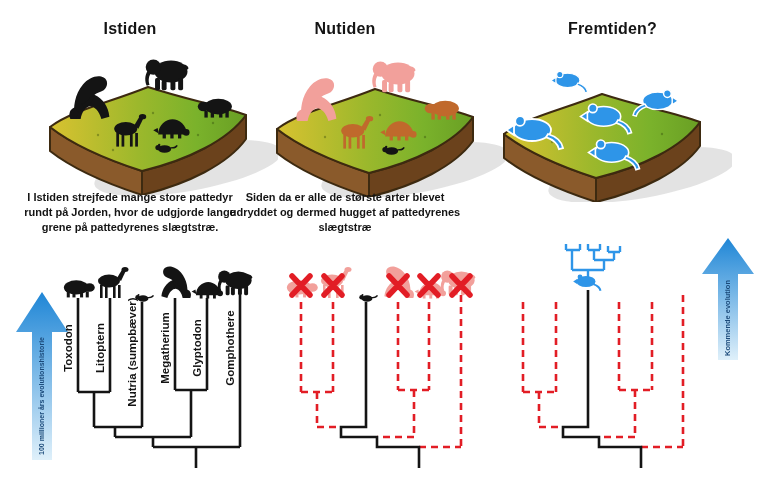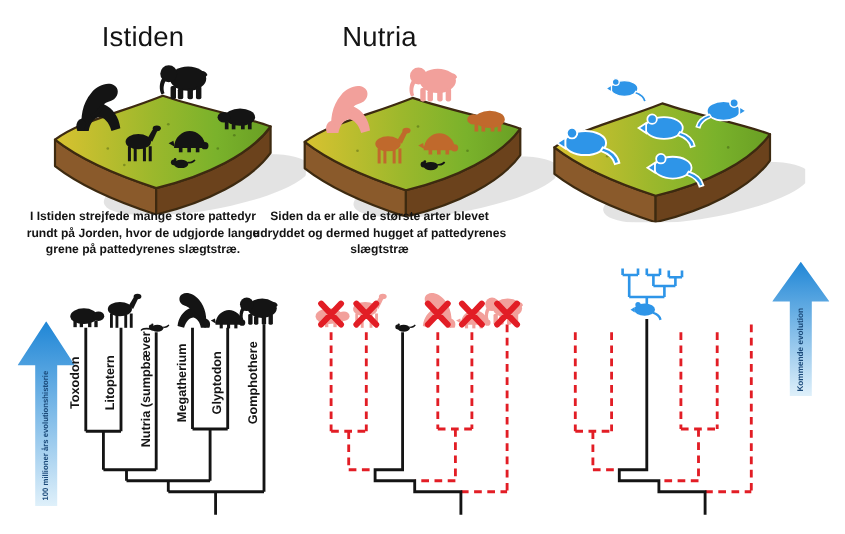--- a/index.html
+++ b/index.html
@@ -1,19 +1,19 @@
 <!DOCTYPE html>
 <html><head>
 <meta charset="utf-8">
 <style>
   html,body{margin:0;padding:0;background:#fff;}
   #fig{position:relative;width:768px;height:485px;background:#fff;overflow:hidden;
        font-family:"Liberation Sans",sans-serif;color:#141414;}
   .abs{position:absolute;}
-  .title{font-size:25px;font-weight:400;text-align:center;letter-spacing:.2px;}
+  .title{font-size:16px;font-weight:700;text-align:center;letter-spacing:.2px;}
   .caption{font-size:11px;font-weight:600;text-align:center;line-height:1.35;}
 </style>
 </head>
 <body>
 
 <div id="fig">
 
   <svg width="0" height="0" class="abs" aria-hidden="true">
     <defs>
       <linearGradient id="grad-grass" x1="0" y1="0" x2="1" y2="0">
@@ -75,21 +75,22 @@
       <g id="an-mouse">
         <ellipse cx="12" cy="8" rx="9.5" ry="5.5"></ellipse>
           <circle cx="6" cy="3.5" r="2.4"></circle>
         <path d="M3,5.5 L-0.8,8 L3,10.5 Z"></path>
         <path d="M20,10 Q26.5,12 27.5,17 L25.5,17.6 Q24.5,13.5 19,11.6 Z"></path>
       </g>
     </defs>
   </svg>
 
   <div class="abs title" style="left:20px;top:20px;width:220px;">Istiden</div>
-  <div class="abs title" style="left:235px;top:20px;width:220px;">Nutria</div>
+  <div class="abs title" style="left:235px;top:20px;width:220px;">Nutiden</div>
+  <div class="abs title" style="left:495px;top:20px;width:235px;">Fremtiden?</div>
 
   <svg class="abs" style="left:38px;top:55px;" width="240" height="140">
     <ellipse cx="150" cy="113" rx="95" ry="23" transform="rotate(-10 150 113)" fill="#dadada" opacity="0.75"></ellipse>
     <path d="M12,72 C35,90 70,105 104,116 L104,140 C70,129 35,114 12,96 Z" fill="#8a5a2b" stroke="#3d2a10" stroke-width="2" stroke-linejoin="round"></path>
     <path d="M104,116 C150,105 190,85 208,60 L208,84 C190,109 150,129 104,140 Z" fill="#6b421c" stroke="#3d2a10" stroke-width="2" stroke-linejoin="round"></path>
     <path d="M12,72 C35,55 70,48 110,32 C150,45 180,50 208,60 C190,85 150,105 104,116 C70,105 35,90 12,72 Z" fill="url(#grad-grass)" stroke="#3d2a10" stroke-width="2" stroke-linejoin="round"></path>
     <g fill="rgba(40,60,10,0.35)">
         <circle cx="60" cy="80" r="1.2"></circle>
         <circle cx="90" cy="70" r="1.2"></circle>
         <circle cx="130" cy="95" r="1.2"></circle>

